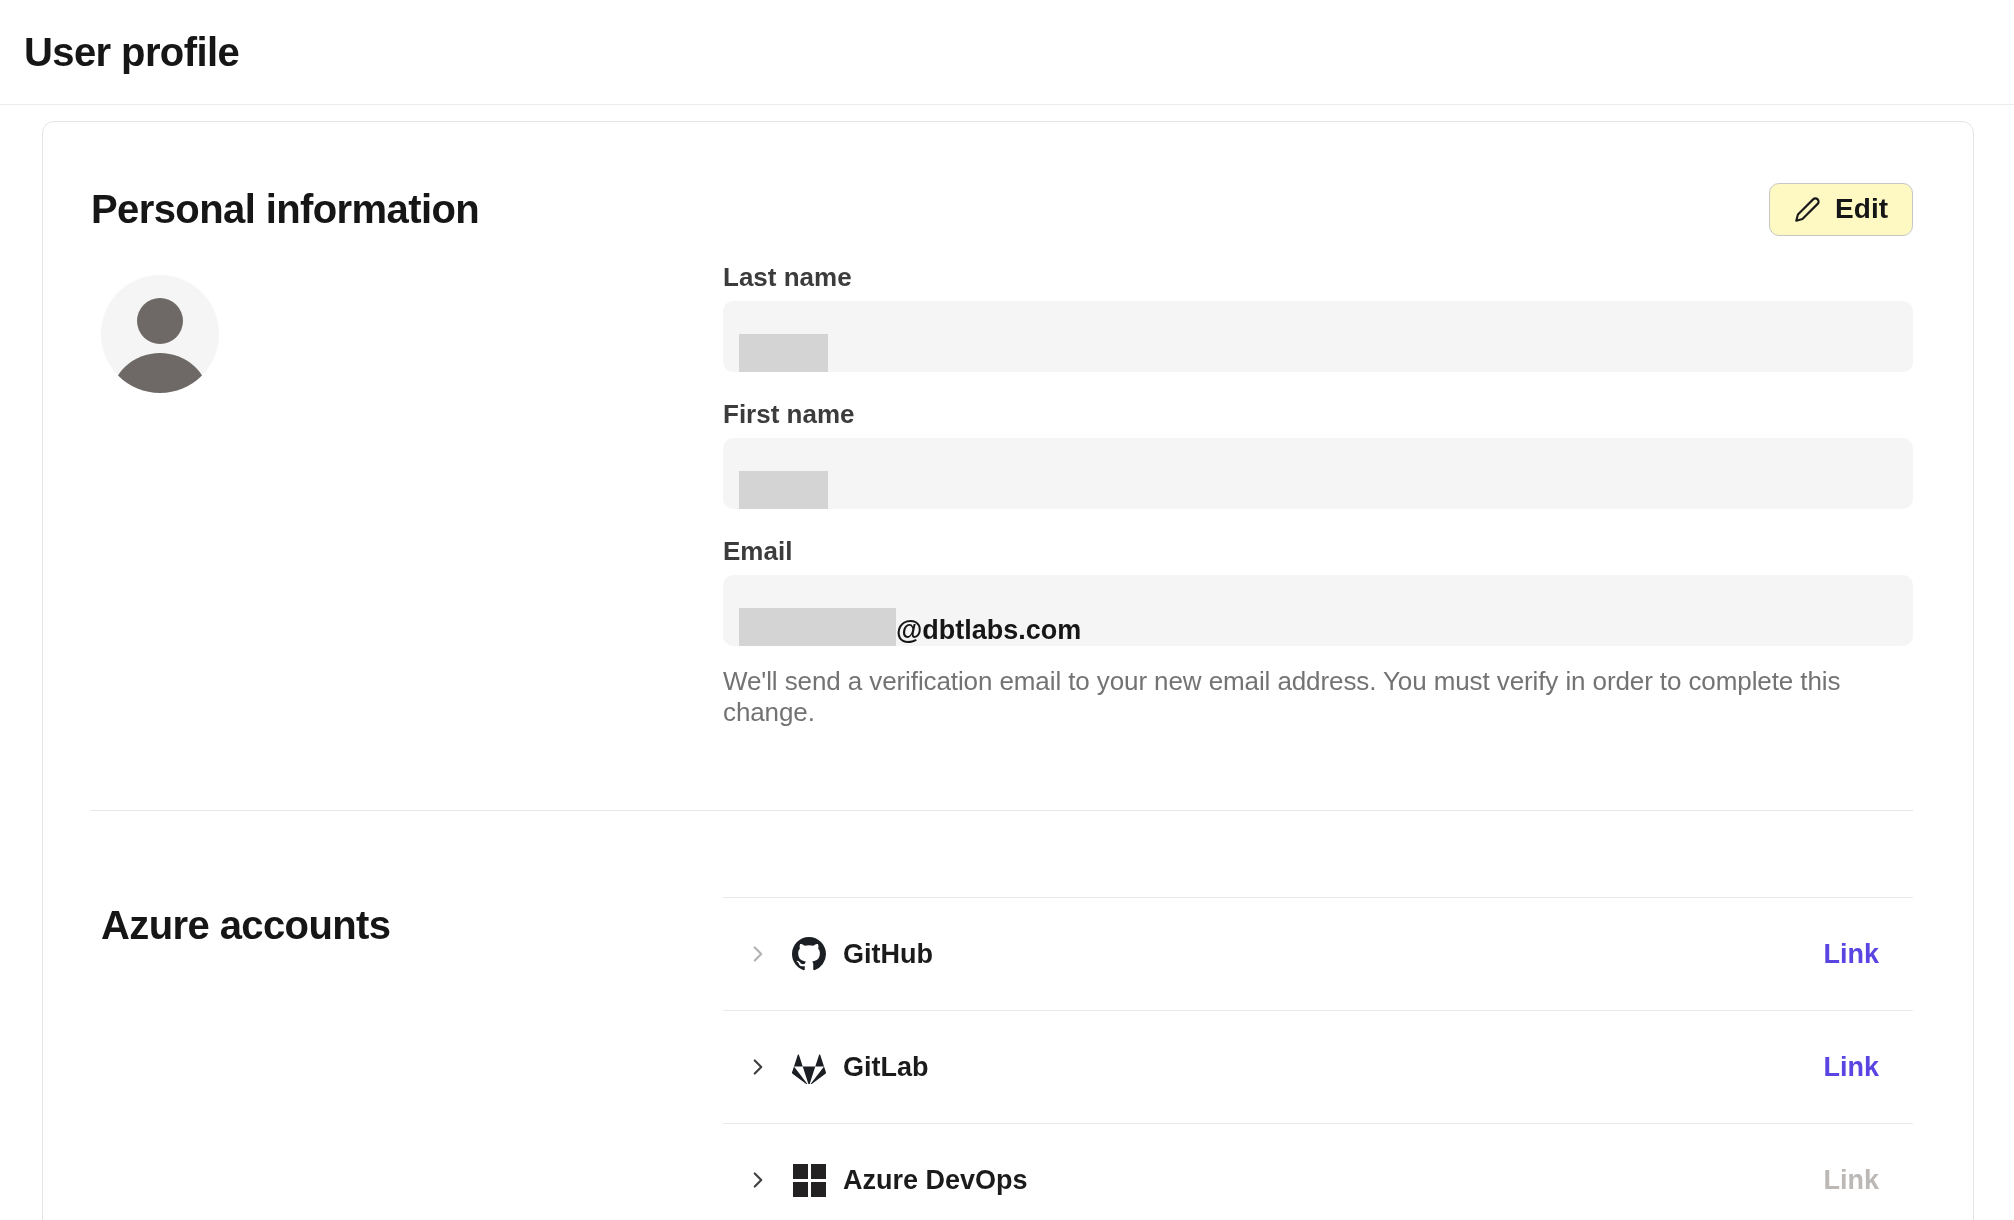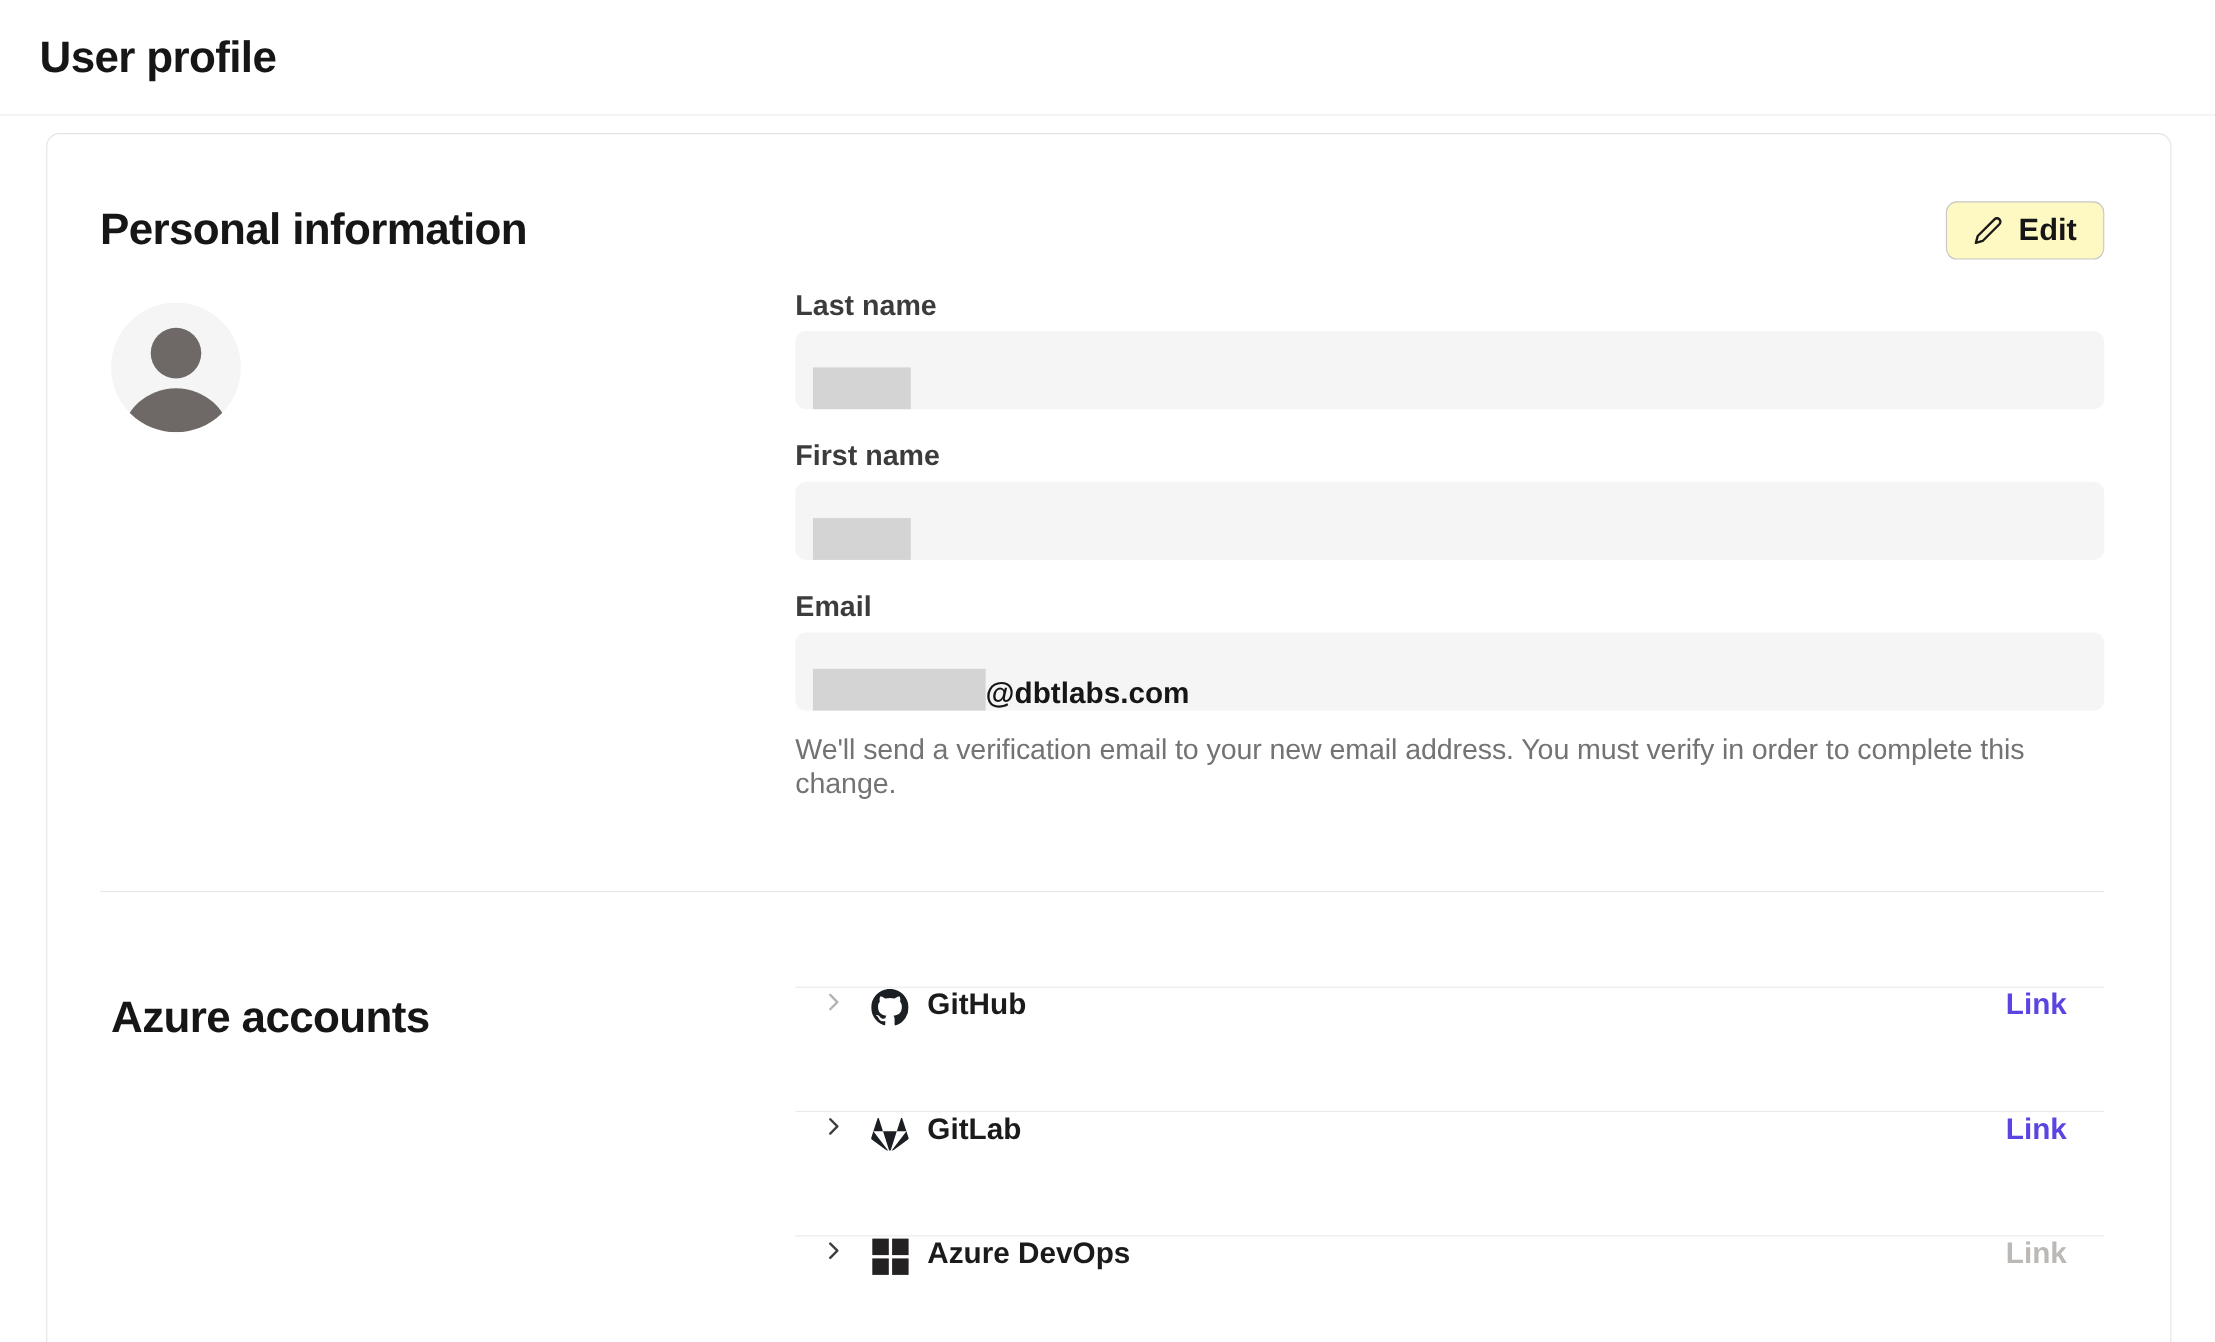--- a/index.html
+++ b/index.html
@@ -8,21 +8,21 @@
     overflow: hidden;
     background: #ffffff;
     font-family: "Liberation Sans", "DejaVu Sans", sans-serif;
     color: #1a1a1a;
   }
 
   
   .topbar {
     height: 105px;
     display: flex; align-items: center;
-    padding: 0 36px;
+    padding: 0 24px;
     border-bottom: 1px solid #ececec;
     background: #fff;
   }
   .page-title {
     font-size: 40px; font-weight: 700; letter-spacing: -0.6px; color: #161616;
   }
 
   
   .card {
     margin: 16px 40px 0 42px;
@@ -88,21 +88,21 @@
 
   
   .linked {
     display: grid; grid-template-columns: 632px 1fr;
     margin-top: 86px;
   }
   .linked .section-title { margin-top: 6px; margin-left: 10px; }
   .accounts-list { border-top: 1px solid #eaeaea; }
   .account-row {
     height: 113px;
-    display: flex; 
+    display: flex; align-items: center;
     border-bottom: 1px solid #eaeaea;
     padding: 0 34px 0 22px;
     cursor: pointer;
   }
   .row-chevron { display: flex; color: #3f3f3f; }
   .row-chevron.light { color: #b3b3b3; }
   .account-icon { margin-left: 20px; display: flex; align-items: center; justify-content: center; width: 36px; height: 36px; }
   .account-name { margin-left: 16px; font-size: 27px; font-weight: 700; color: #1b1b1b; }
   .account-link {
     margin-left: auto;

